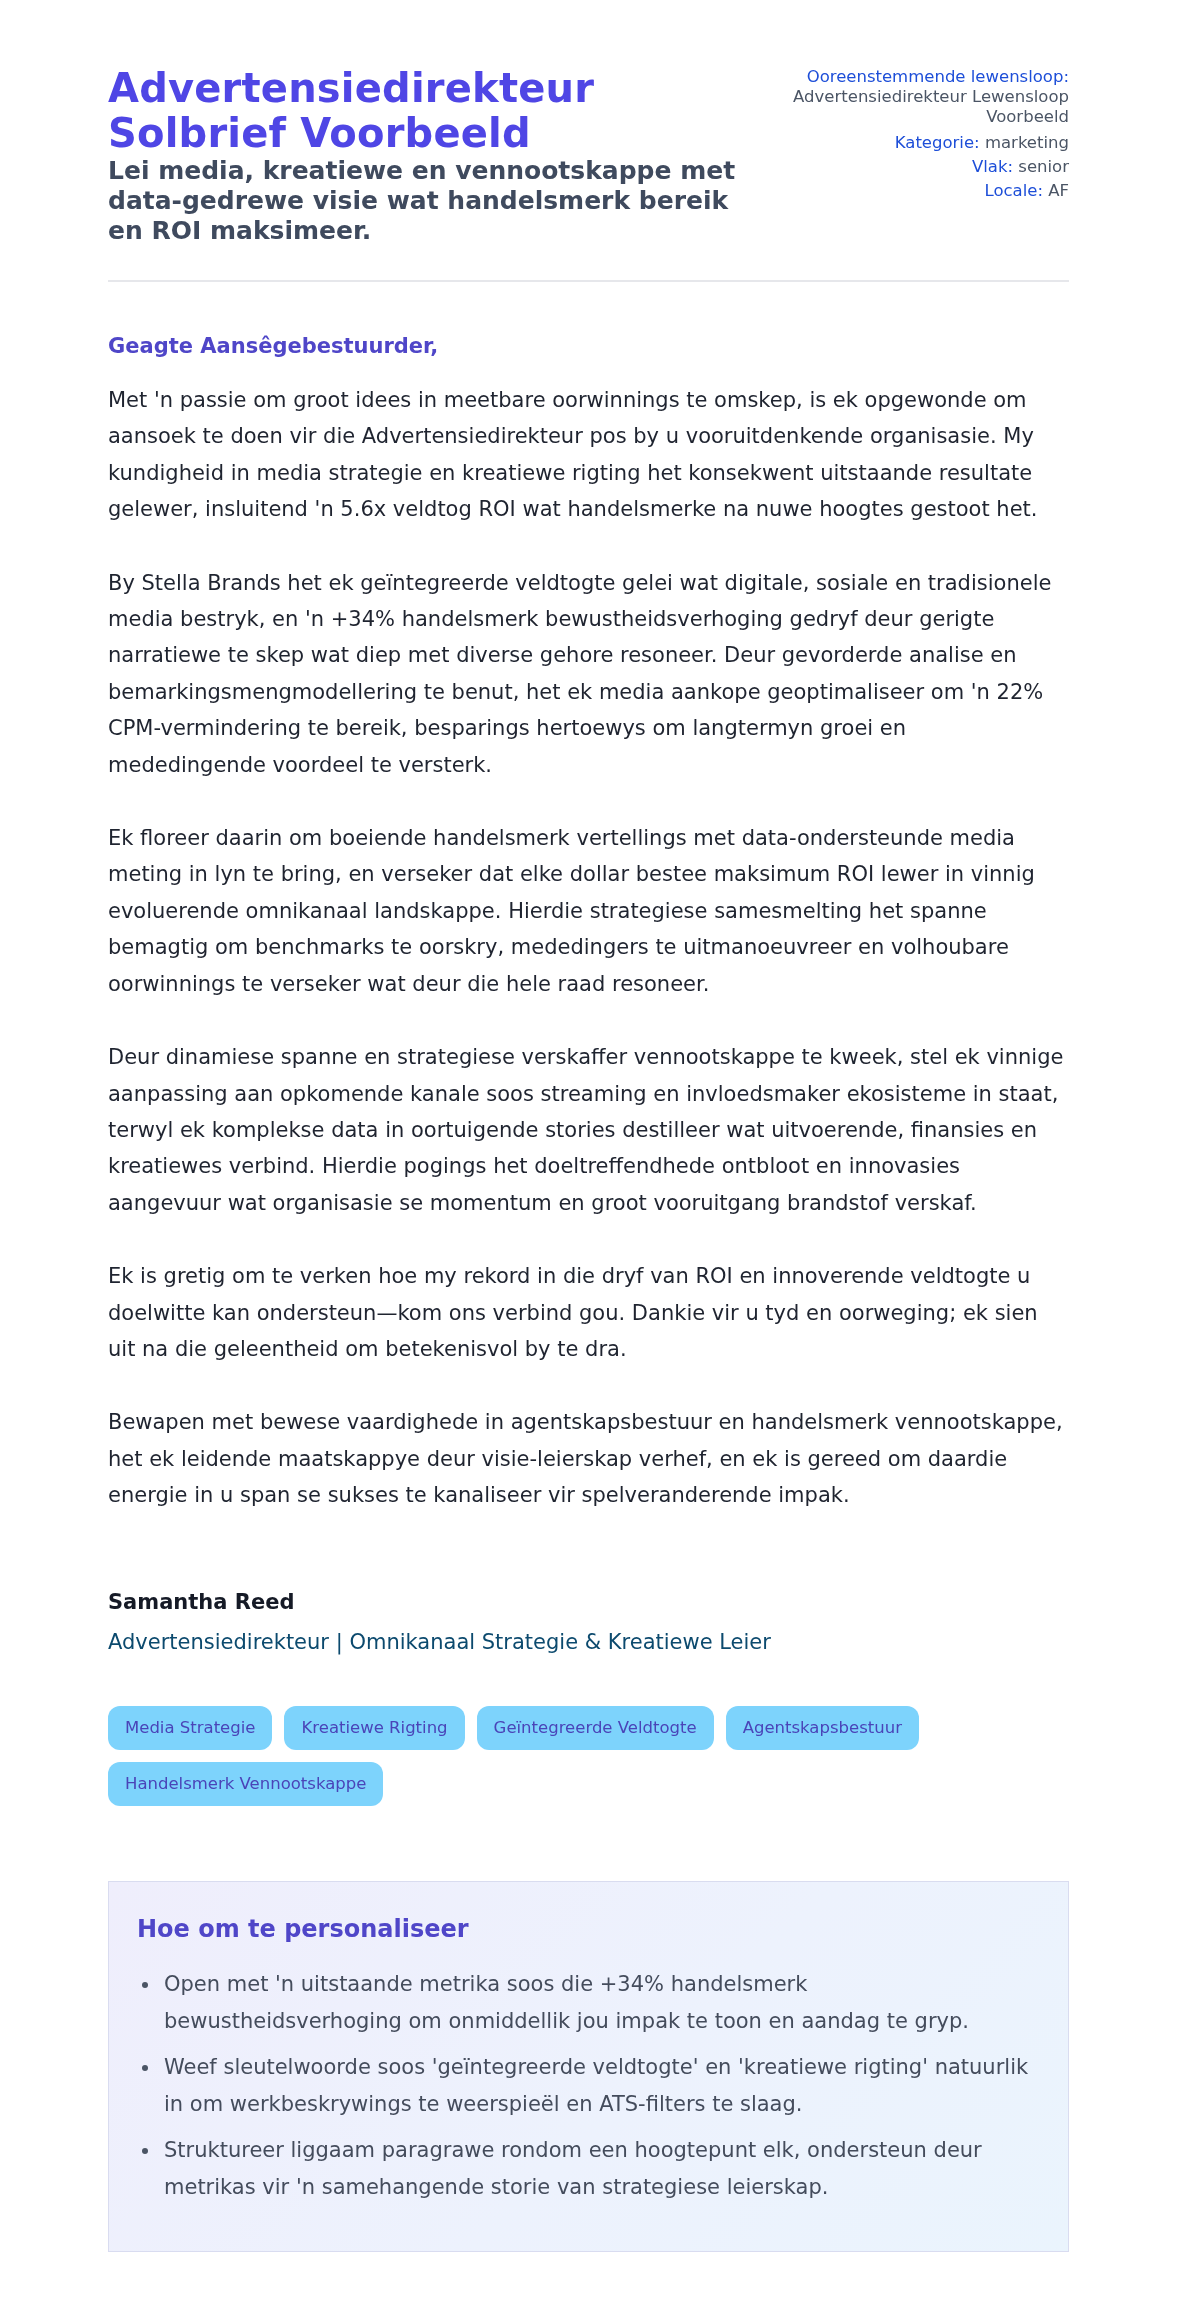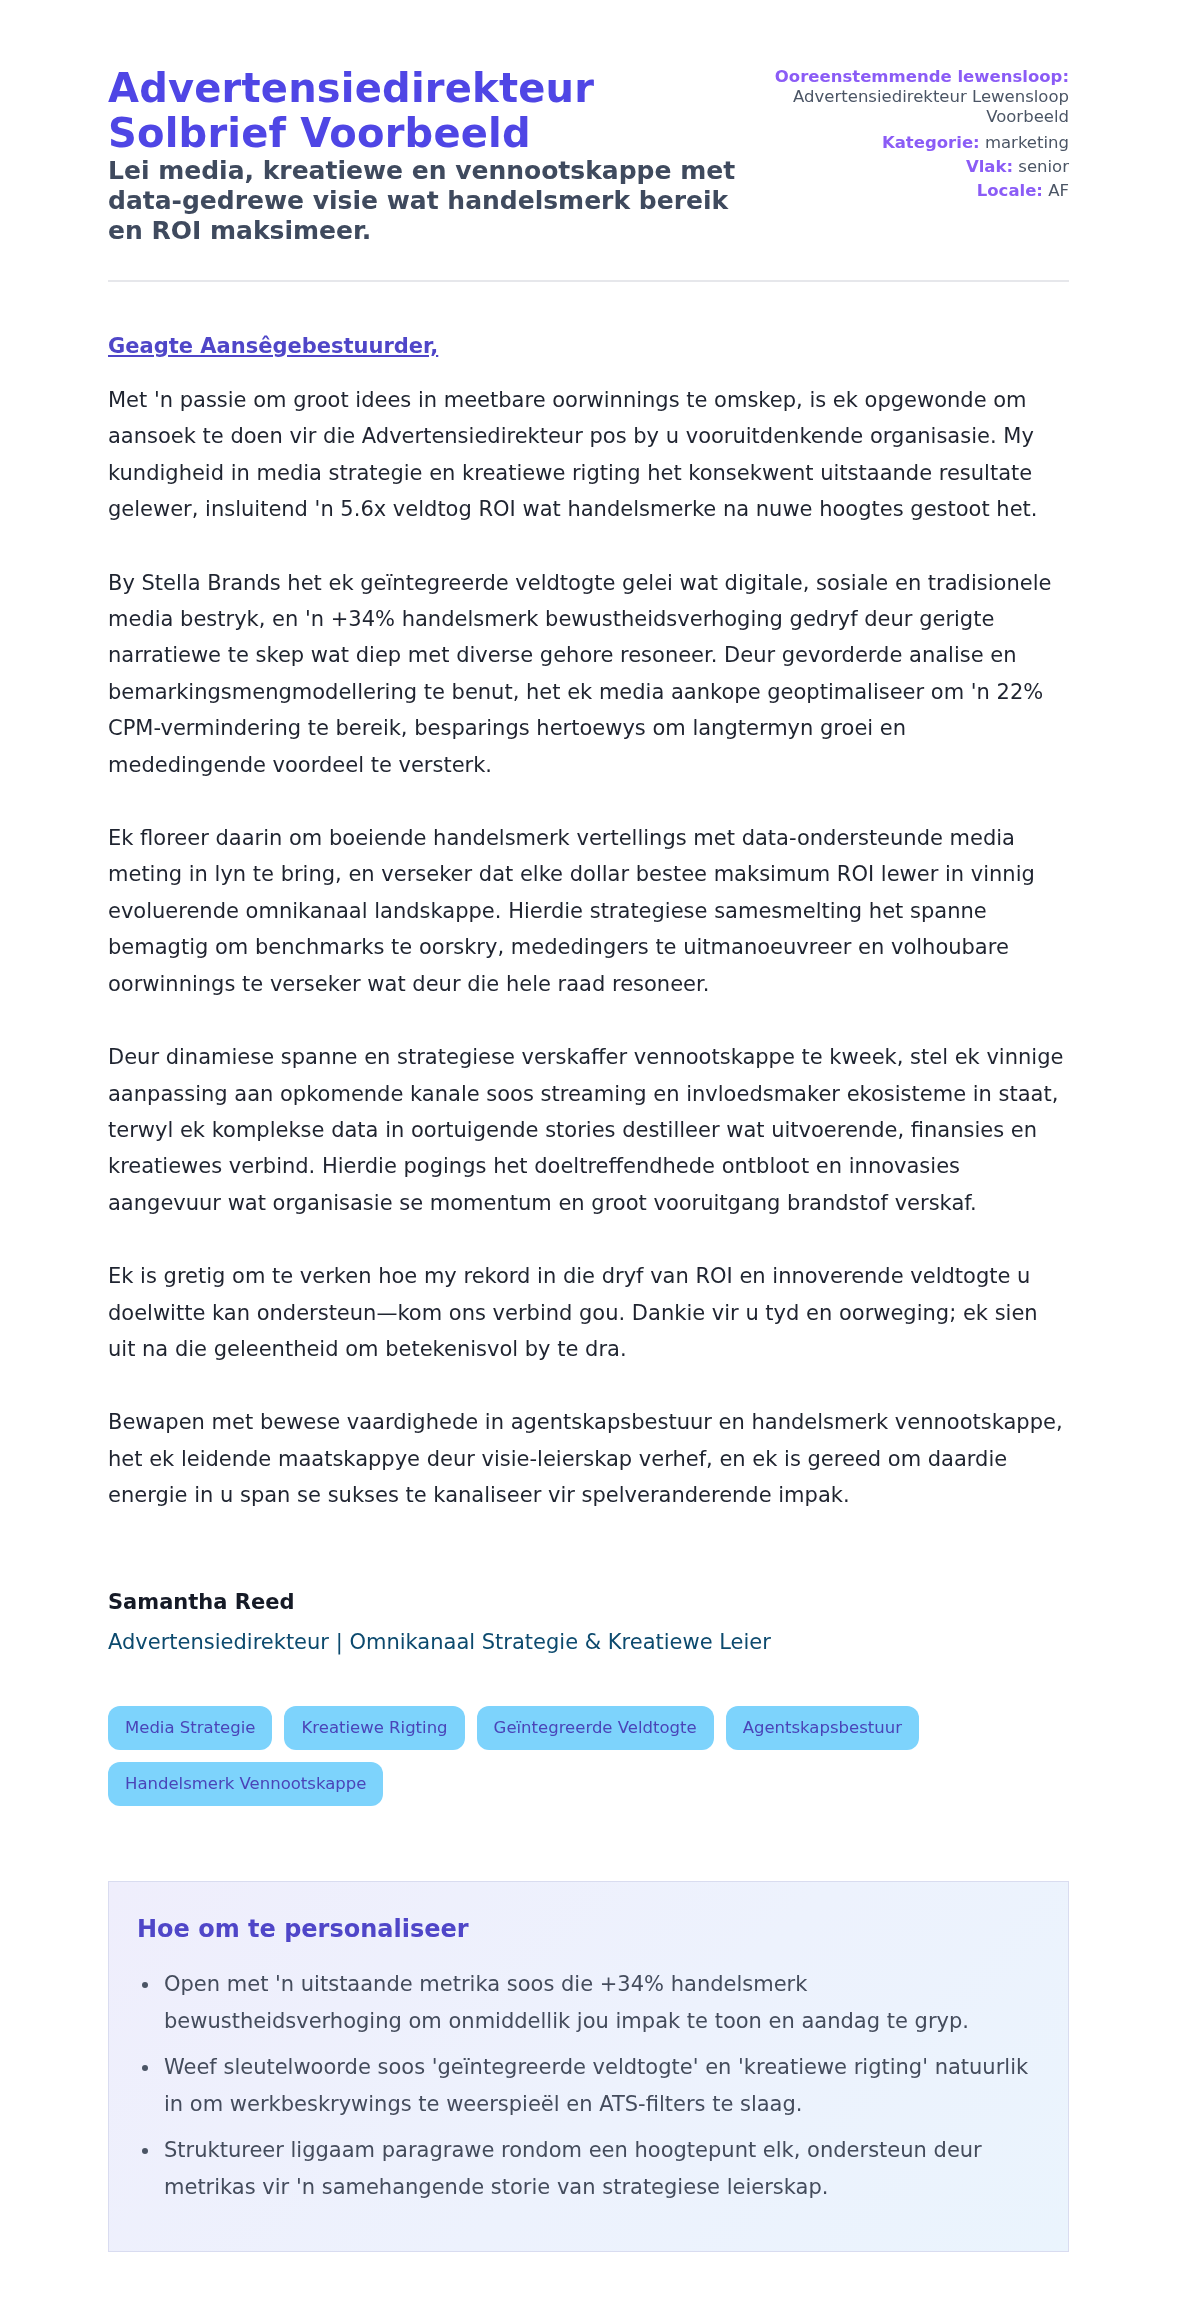--- a/index.html
+++ b/index.html
@@ -38,30 +38,29 @@
     }
     .meta {
       width: 320px;
       text-align: right;
       font-size: 16.5px;
       color: #4b5565;
       line-height: 20px;
       padding-top: 1px;
     }
     .meta .row { margin-bottom: 4px; }
-    .meta .k { font-weight: bold; color: #8b5cf6; }
+    .meta .k { font-weight: normal; color: #1d4ed8; }
     .meta .row.first { margin-bottom: 6px; }
 
     .greeting {
       margin-top: 50px;
       font-size: 21px;
       font-weight: bold;
       color: #4f46c8;
       line-height: 28px;
-      text-decoration: underline;
     }
     .body { margin-top: 22px; }
     .body p {
       font-size: 21px;
       line-height: 36.4px;
       color: #1f2430;
       margin-bottom: 37px;
     }
     .signature { margin-top: 74px; }
     .sig-name {

